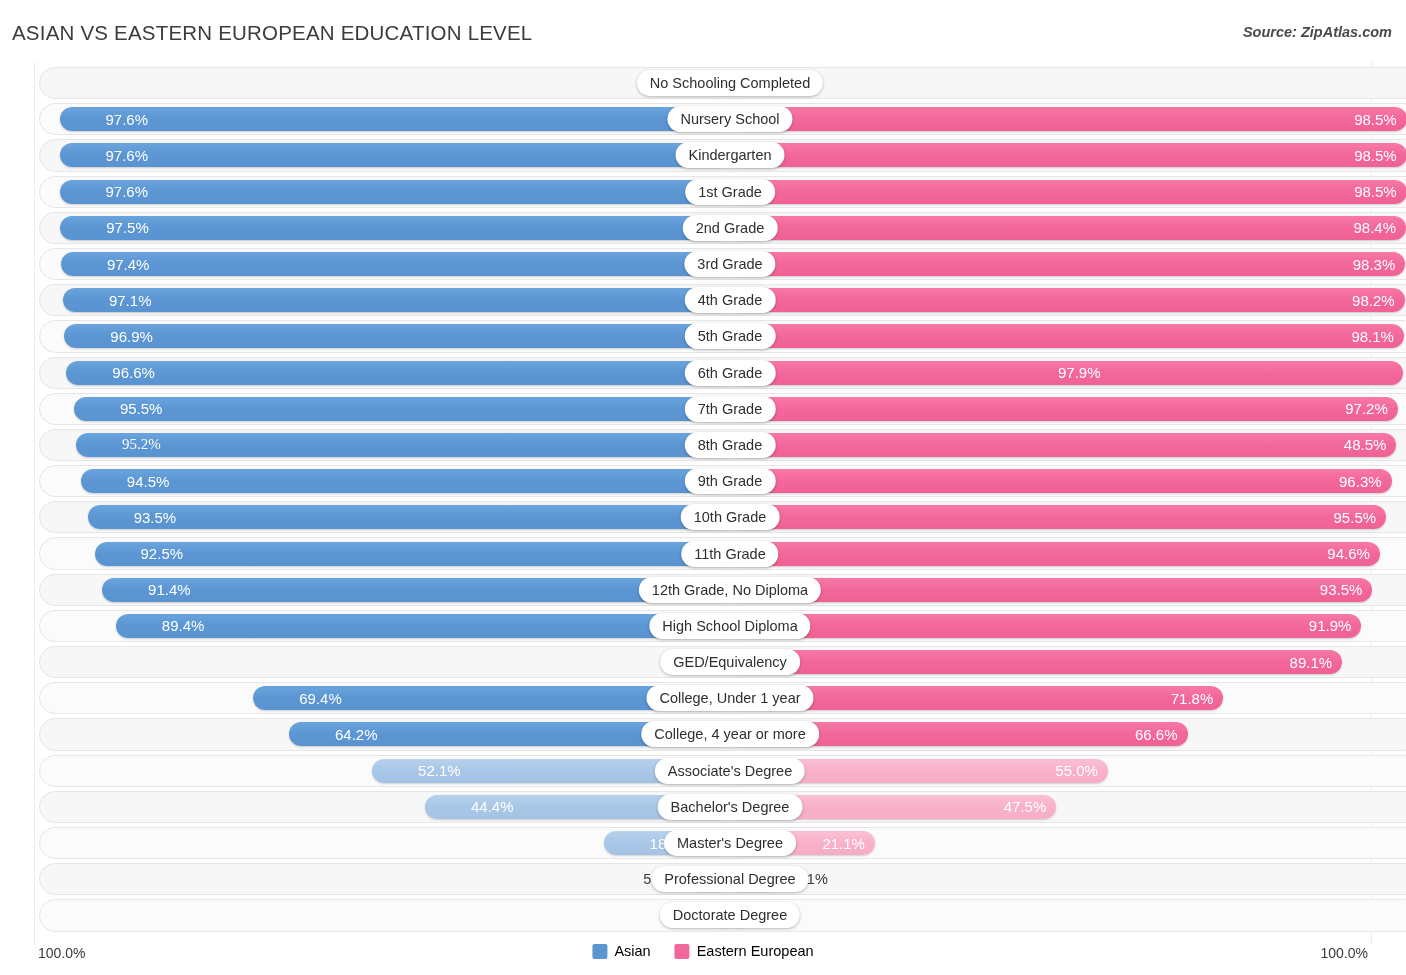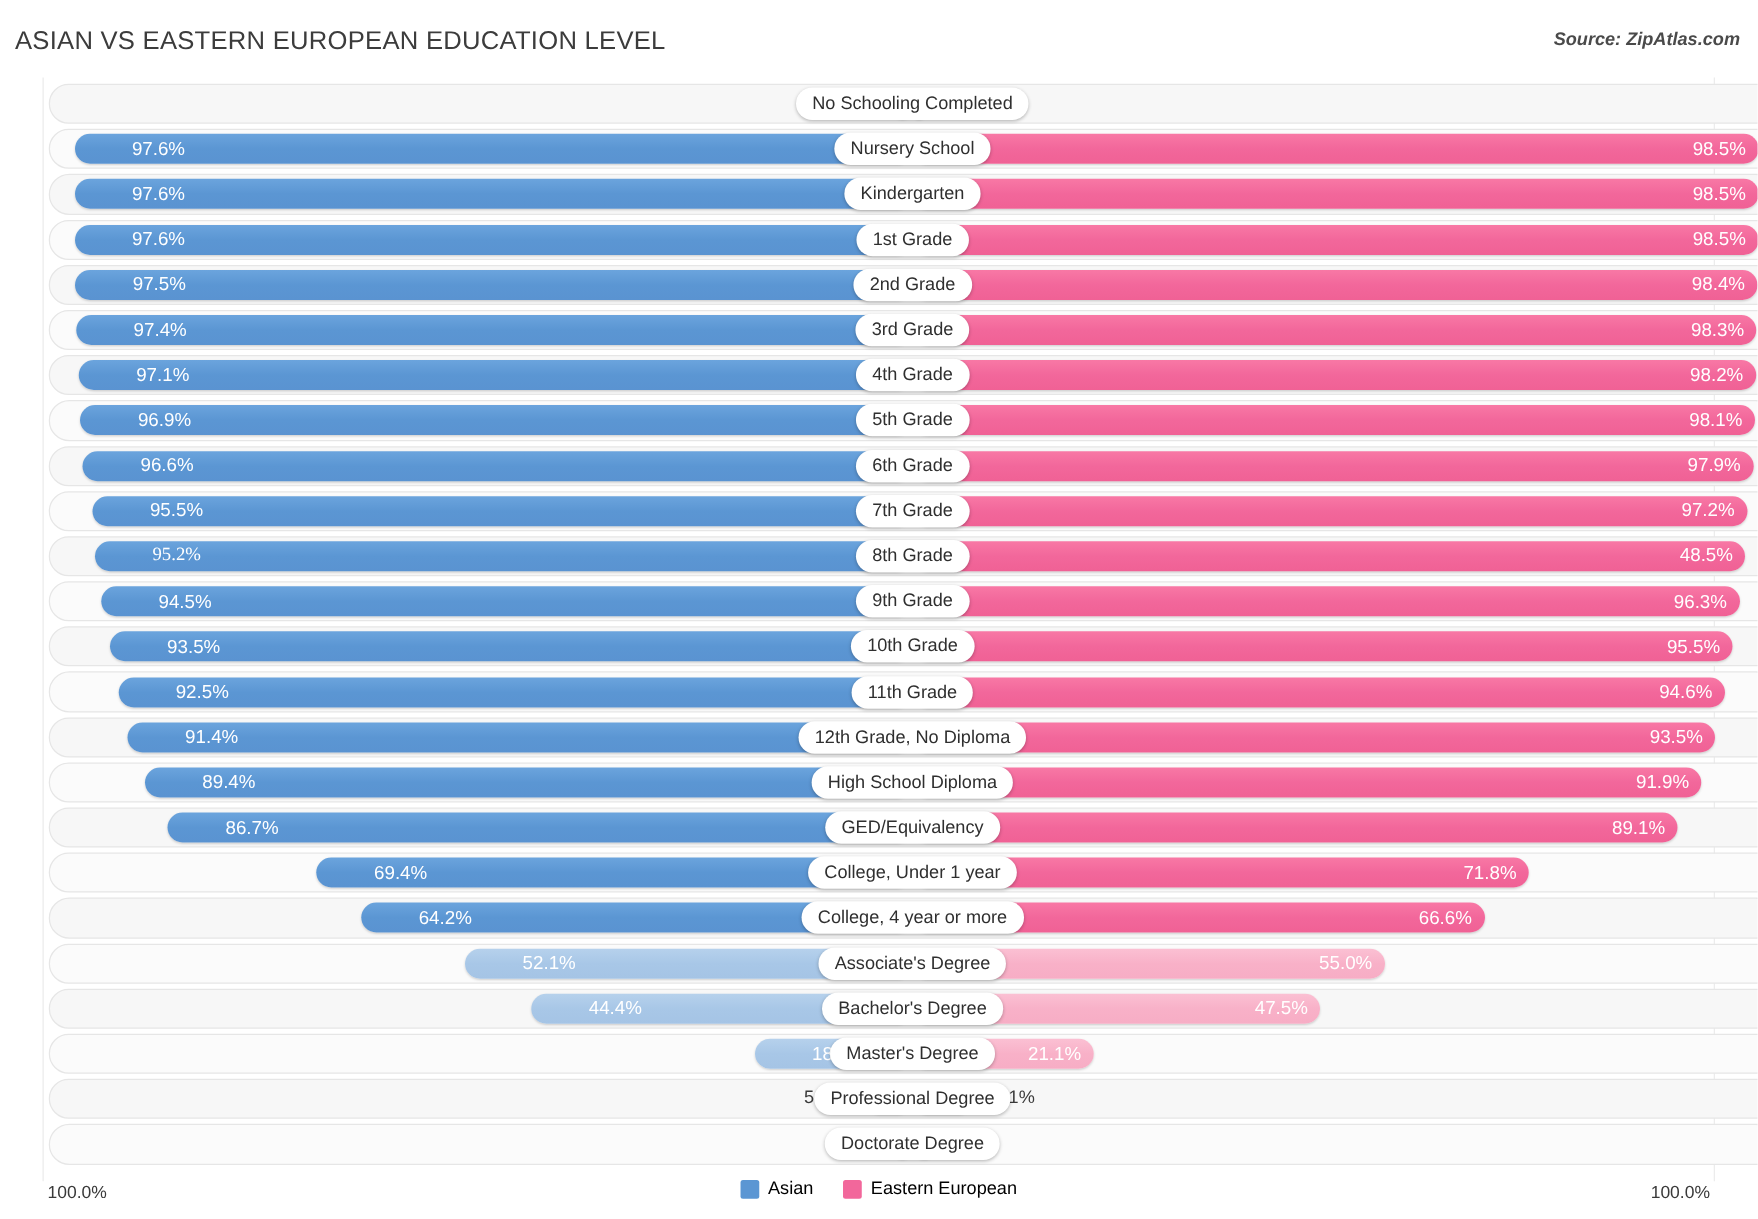--- a/index.html
+++ b/index.html
@@ -387,21 +387,21 @@
         <div class="track"></div>
         <div class="half left">
           <div class="bar-wrap">
             <div class="bar" title="Asian — 6th Grade: 96.6%" style="width: 663.642px;">
               <span class="val-in">96.6%</span>
             </div>
           </div>
         </div>
         <div class="half right">
           <div class="bar-wrap">
-            <div class="bar" title="Eastern European — 6th Grade: 97.9%" style="width: 672.573px;">
+            <div class="bar" title="Eastern European — 6th Grade: 97.9%" style="width: 672.573px; justify-content: center;">
               <span class="val-in">97.9%</span>
             </div>
           </div>
         </div>
         <div class="center-label">6th Grade</div>
       </div>
       <div class="row alt">
         <div class="track"></div>
         <div class="half left">
           <div class="bar-wrap">
@@ -522,27 +522,20 @@
           <div class="bar-wrap">
             <div class="bar" title="Eastern European — High School Diploma: 91.9%" style="width: 631.353px;">
               <span class="val-in">91.9%</span>
             </div>
           </div>
         </div>
         <div class="center-label">High School Diploma</div>
       </div>
       <div class="row">
         <div class="track"></div>
-        <div class="half left">
-          <div class="bar-wrap">
-            <div class="bar" title="Asian — GED/Equivalency: 86.7%" style="width: 595.629px;">
-              <span class="val-in">86.7%</span>
-            </div>
-          </div>
-        </div>
         <div class="half right">
           <div class="bar-wrap">
             <div class="bar" title="Eastern European — GED/Equivalency: 89.1%" style="width: 612.117px;">
               <span class="val-in">89.1%</span>
             </div>
           </div>
         </div>
         <div class="center-label">GED/Equivalency</div>
       </div>
       <div class="row alt">

